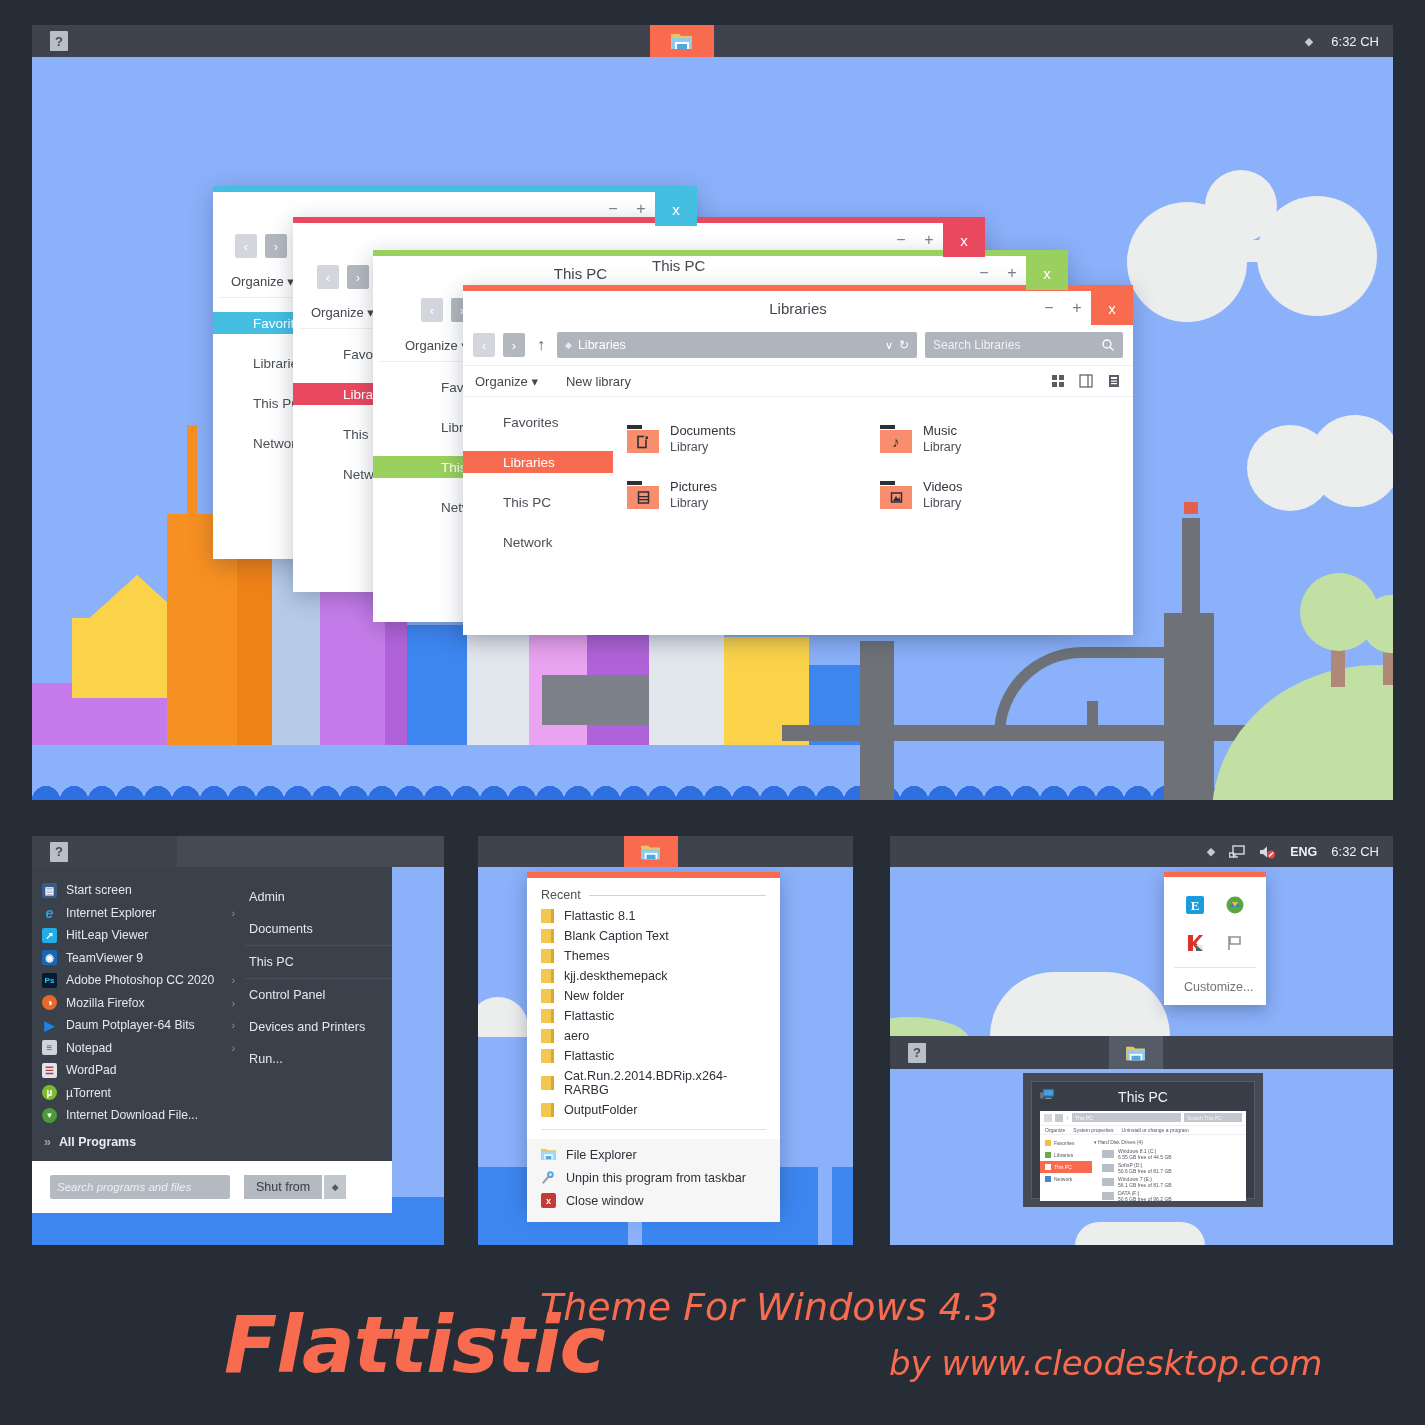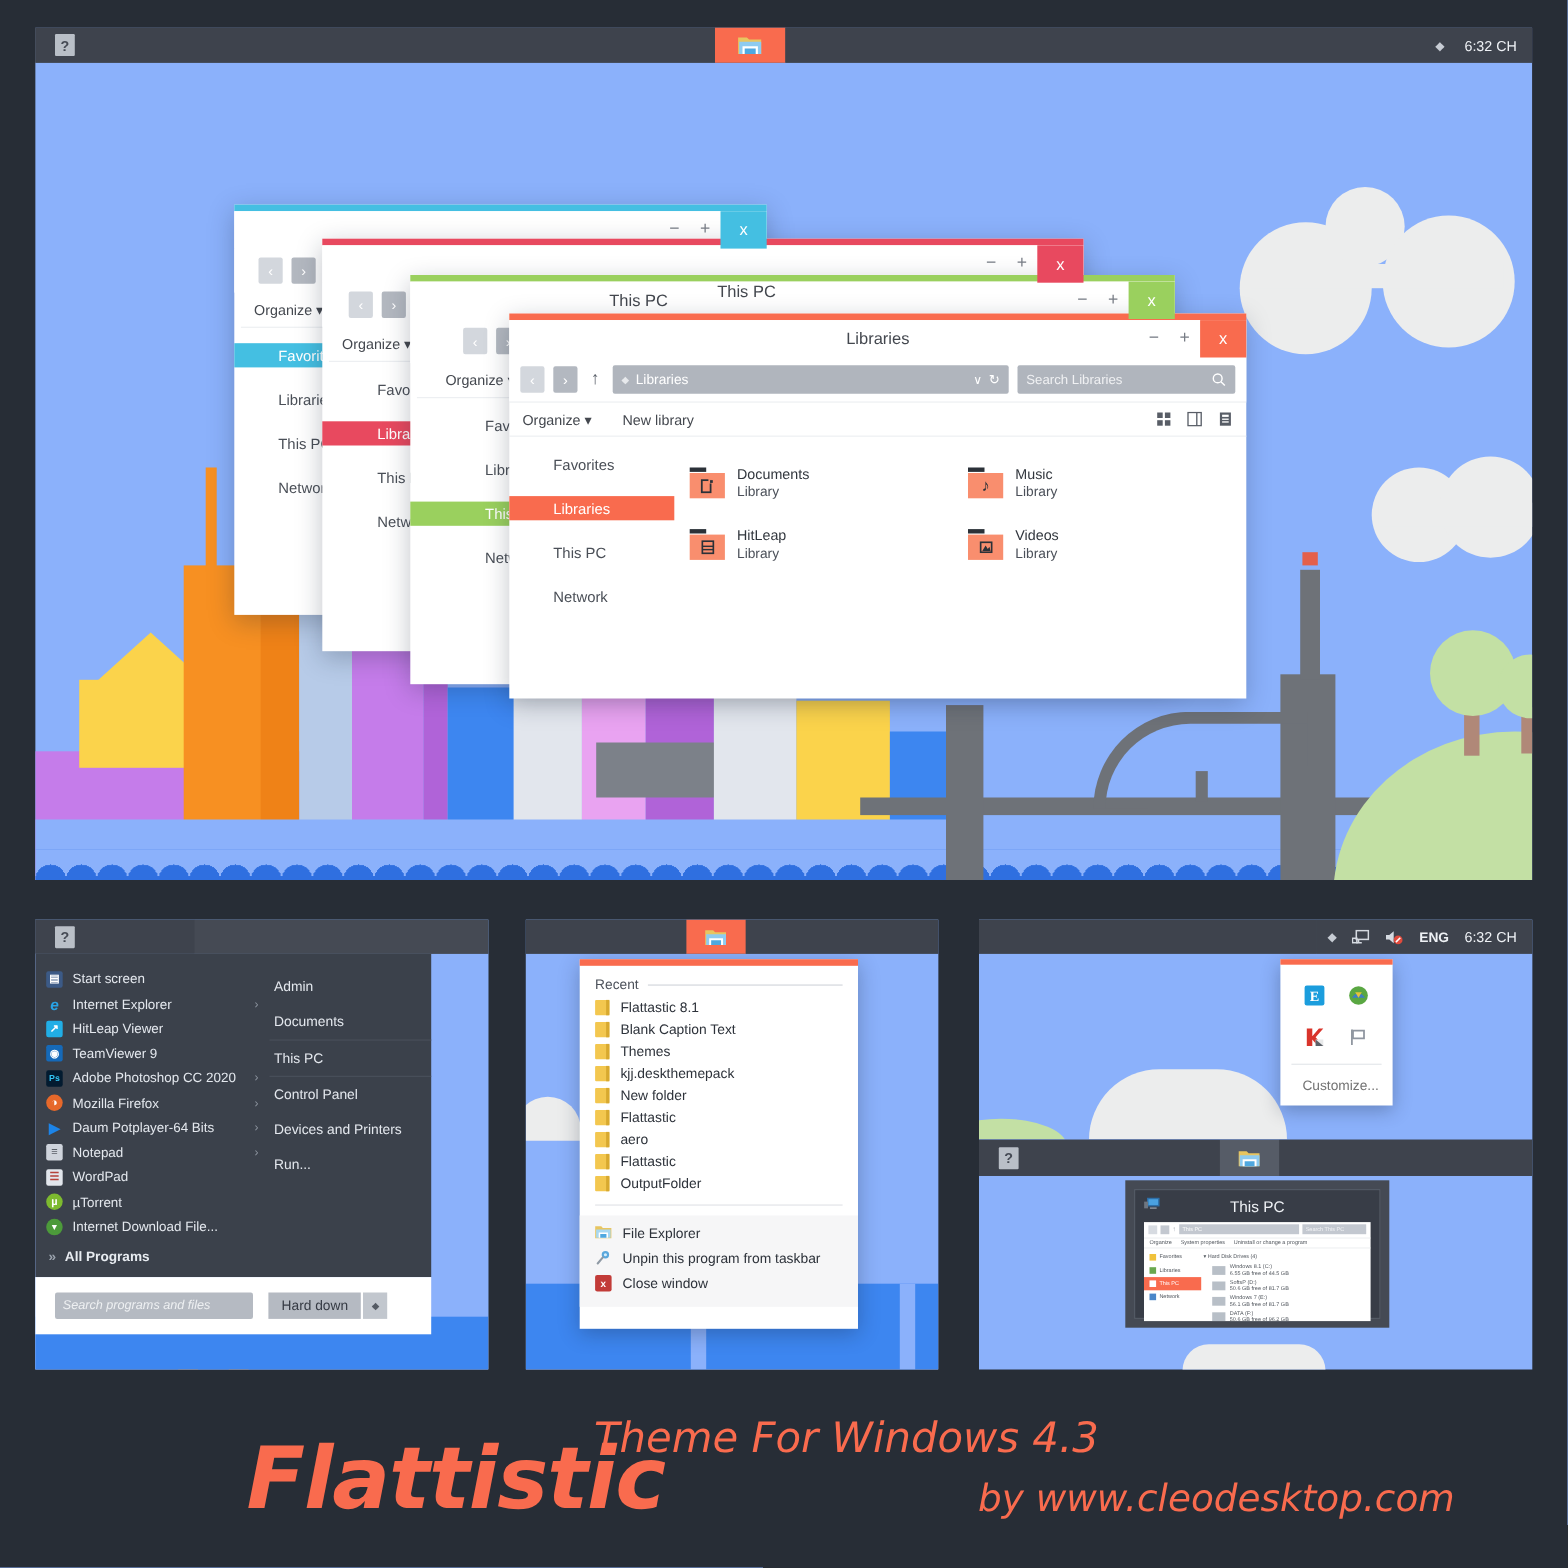--- a/index.html
+++ b/index.html
@@ -417,21 +417,21 @@
               <div class="glyph">
                   <svg width="15" height="15" viewBox="0 0 15 15">
                     <rect x="2.5" y="2" width="10" height="11" fill="none" stroke="#2b3138" stroke-width="1.5"></rect>
                     <rect x="4.5" y="3.5" width="6" height="8" fill="#f98e6e"></rect>
                     <rect x="2.5" y="6" width="10" height="1.3" fill="#2b3138"></rect>
                     <rect x="2.5" y="9" width="10" height="1.3" fill="#2b3138"></rect>
                   </svg>
                 </div>
             </div>
             <div class="ftext">
-              <div class="fname">HitLeap</div>
+              <div class="fname">Pictures</div>
               <div class="fsub">Library</div>
             </div>
           </div>
           <div class="fitem">
             <div class="ficon">
               <div class="tab"></div>
                 <div class="body"></div>
               <div class="glyph">
                   <svg width="15" height="15" viewBox="0 0 15 15">
                     <rect x="2.5" y="3" width="10" height="9" fill="none" stroke="#2b3138" stroke-width="1.5"></rect>
@@ -545,21 +545,21 @@
         <div class="sm-ritem nb">Control Panel</div>
         <div class="sm-ritem nb">Devices and Printers</div>
         <div class="sm-ritem nb">Run...</div>
       </div>
     </div>
     <div class="sm-foot">
       <div class="sm-search">
         <span>Search programs and files</span>
       </div>
       <div style="display:flex;align-items:center;">
-        <div class="sm-shut">Hard down</div>
+        <div class="sm-shut">Shut from</div>
         <div class="sm-shut-arrow">◆</div>
       </div>
     </div>
   </div>
 </div>
 
 <div class="panel" style="left:478px;top:836px;width:375px;height:409px;background:#8bb1fb;">
   <div class="wall" style="top:31px;">
     <div style="position:absolute;left:-10px;top:130px;width:60px;height:40px;background:#eceded;border-radius:999px 999px 0 0;"></div>
     <div style="position:absolute;left:0;top:300px;width:375px;height:78px;background:#3d86f0;"></div>
@@ -634,20 +634,27 @@
             <span class="f2"></span>
           </span>
           <span>aero</span>
         </div>
       <div class="jl-item">
           <span class="jl-folder">
             <span class="f1"></span>
             <span class="f2"></span>
           </span>
           <span>Flattastic</span>
+        </div>
+      <div class="jl-item">
+          <span class="jl-folder">
+            <span class="f1"></span>
+            <span class="f2"></span>
+          </span>
+          <span>Cat.Run.2.2014.BDRip.x264-RARBG</span>
         </div>
       <div class="jl-item">
           <span class="jl-folder">
             <span class="f1"></span>
             <span class="f2"></span>
           </span>
           <span>OutputFolder</span>
         </div>
     </div>
     <div class="jl-sep"></div>

